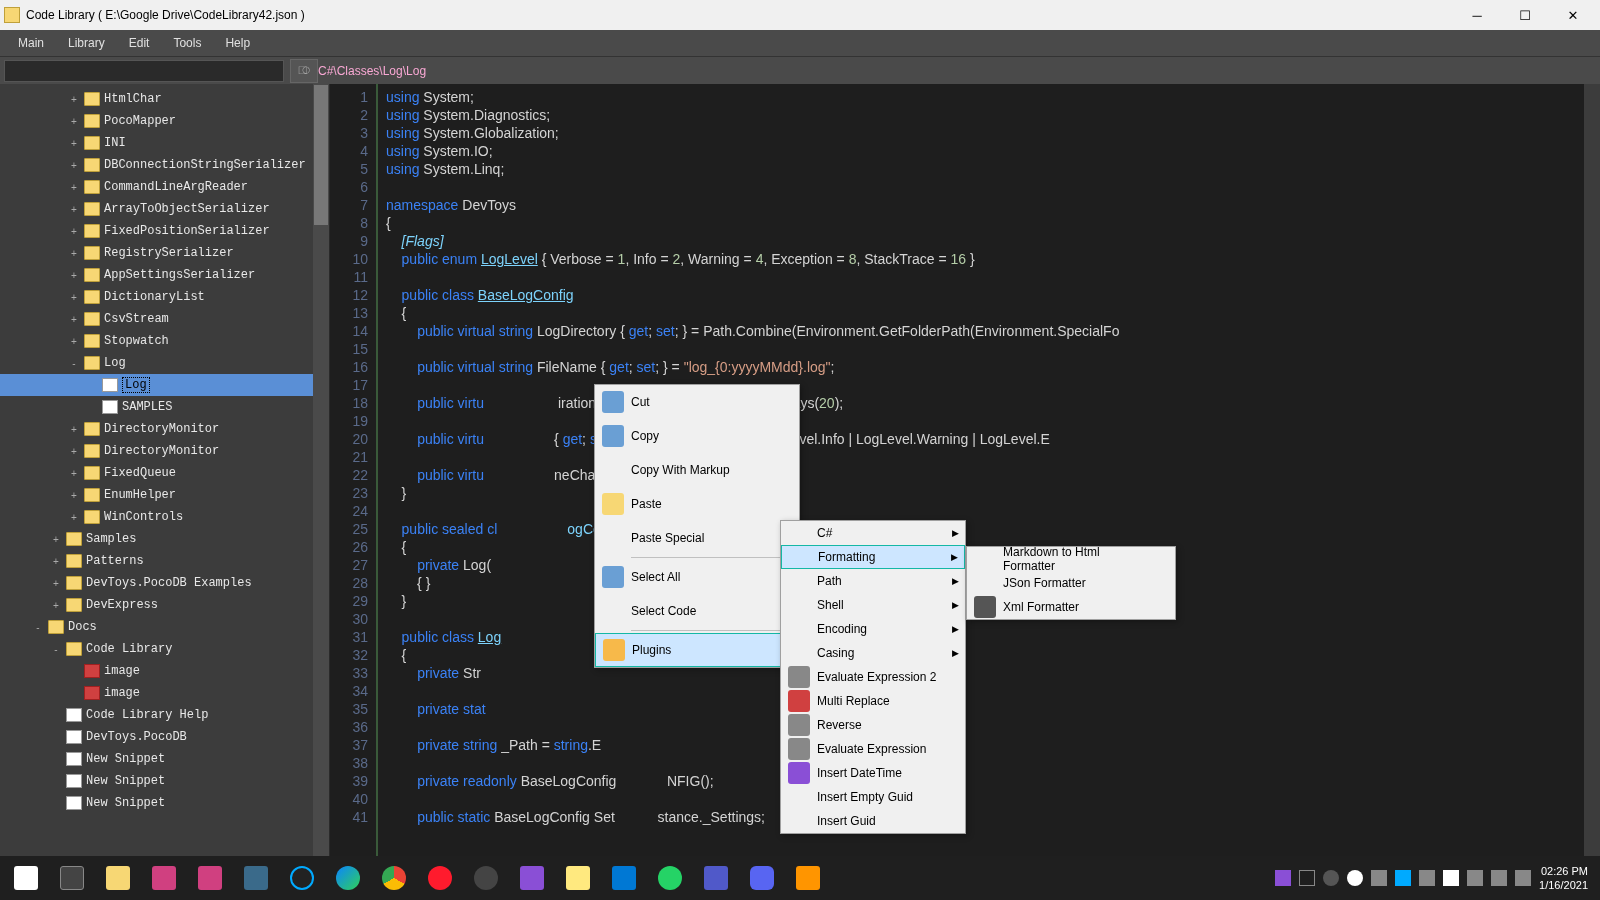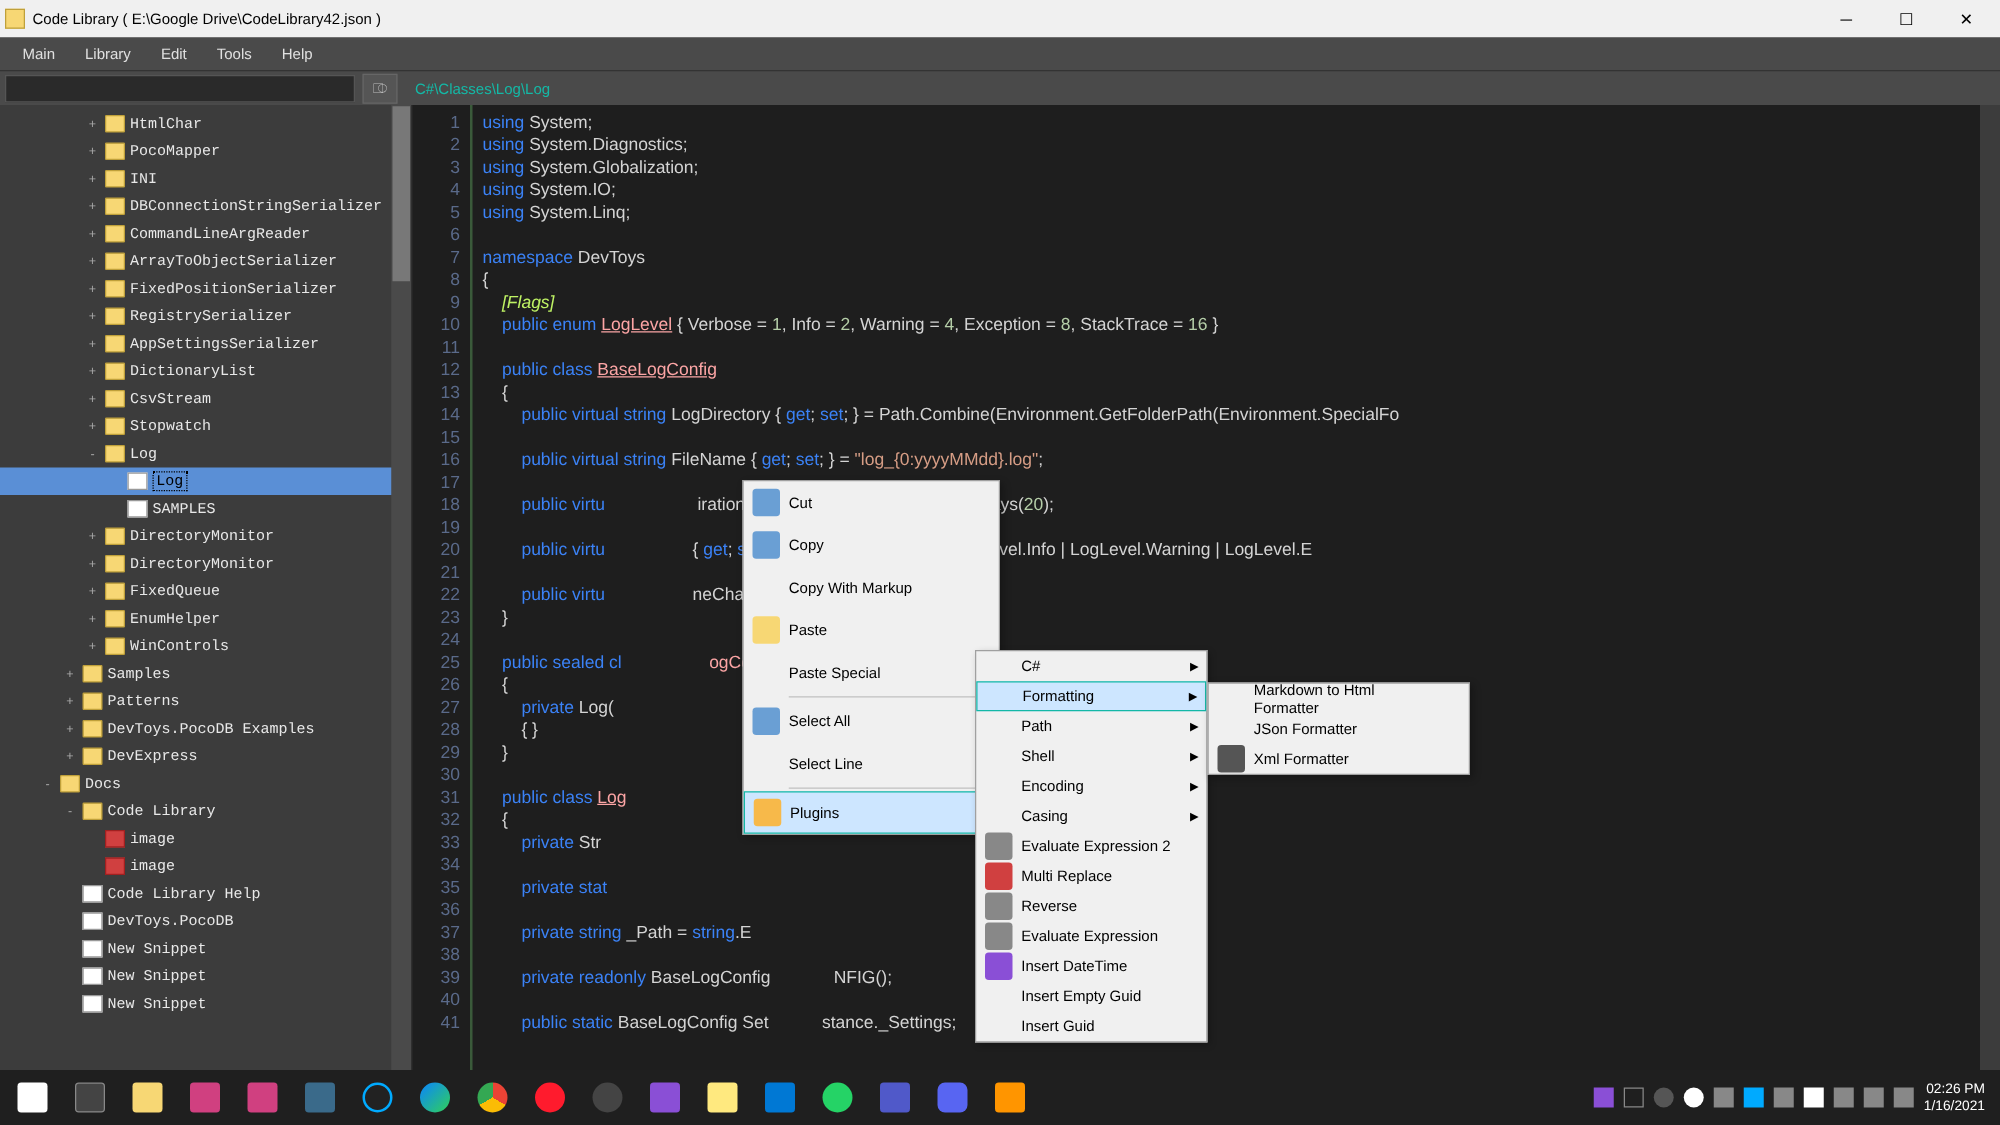--- a/index.html
+++ b/index.html
@@ -11,21 +11,21 @@
 .titlebar-title { font-size: 12px; color: #000; }
 .titlebar-controls { display: flex; gap: 2px; }
 .titlebar-btn { width: 46px; height: 30px; display: flex; align-items: center; justify-content: center; font-size: 13px; }
 
 .menubar { height: 26px; background: #4a4a4a; display: flex; align-items: center; padding: 0 8px; gap: 4px; }
 .menu-item { color: #e0e0e0; font-size: 12px; padding: 4px 10px; cursor: pointer; }
 
 .toolbar { height: 28px; background: #4a4a4a; display: flex; align-items: center; border-top: 1px solid #333; }
 .toolbar-input { width: 280px; height: 22px; background: #2a2a2a; border: 1px solid #555; margin-left: 4px; }
 .toolbar-icon { width: 28px; height: 24px; background: #555; margin-left: 6px; display: flex; align-items: center; justify-content: center; border: 1px solid #666; }
-.breadcrumb { color: #14b8a6; font-size: 12px; margin-left: 14px; }
+.breadcrumb { color: #f9a8d4; font-size: 12px; }
 
 .main { display: flex; height: 800px; }
 
 .sidebar { width: 330px; background: #3c3c3c; overflow-y: auto; border-right: 1px solid #2a2a2a; position: relative; }
 .sidebar-scroll { position: absolute; right: 0; top: 0; width: 16px; height: 100%; background: #4a4a4a; }
 .sidebar-thumb { width: 14px; height: 140px; background: #787878; margin: 1px; position: absolute; top: 0; }
 .tree { padding: 4px 0; width: 314px; }
 .tree-item { display: flex; align-items: center; height: 22px; color: #e8e8e8; font-size: 12px; cursor: pointer; padding-left: 8px; }
 .tree-exp { width: 12px; font-size: 10px; color: #aaa; text-align: center; }
 .tree-icon { width: 16px; height: 14px; margin: 0 4px; }
@@ -36,21 +36,21 @@
 .tree-selected { background: #5a8fd6; color: #000; }
 .tree-selected .tree-label { border: 1px dotted #000; padding: 0 2px; }
 .ind1 { padding-left: 32px; } .ind2 { padding-left: 50px; } .ind3 { padding-left: 68px; } .ind4 { padding-left: 86px; }
 
 .editor { flex: 1; background: #1e1e1e; display: flex; flex-direction: column; position: relative; }
 .code-area { flex: 1; display: flex; overflow: hidden; font-family: Consolas, monospace; font-size: 14px; line-height: 18px; }
 .gutter { width: 48px; background: #1e1e1e; text-align: right; padding-right: 8px; color: #5a6a8a; padding-top: 4px; border-right: 2px solid #3a5a3a; }
 .gutter div { height: 18px; }
 .code { flex: 1; padding: 4px 8px; white-space: pre; color: #d4d4d4; overflow: hidden; }
 .code div { height: 18px; }
-.kw { color: #3b82f6; } .type { color: #fca5a5; } .str { color: #d69d85; } .num { color: #b5cea8; } .comment { color: #bef264; font-style: italic; margin-top: 44px; }
+.kw { color: #3b82f6; } .type { color: #7dd3fc; } .str { color: #d69d85; } .num { color: #b5cea8; } .comment { color: #7dd3fc; font-style: italic; margin-top: 44px; }
 .ul { text-decoration: underline; }
 
 .editor-hscroll { height: 16px; background: #3c3c3c; display: flex; align-items: center; }
 .hs-btn { width: 16px; height: 16px; background: #4a4a4a; display: flex; align-items: center; justify-content: center; font-size: 9px; color: #ccc; }
 .hs-track { flex: 1; height: 16px; background: #3c3c3c; position: relative; }
 .hs-thumb { position: absolute; left: 0; width: 820px; height: 14px; background: #6a6a6a; top: 1px; }
 
 .statusbar { height: 22px; background: #4a4a4a; display: flex; align-items: center; color: #e0e0e0; font-size: 11px; padding: 0 10px; justify-content: space-between; }
 .status-left { display: flex; gap: 20px; }
 .status-right { display: flex; gap: 8px; align-items: center; }
@@ -387,21 +387,21 @@
     </div>
     <div class="ctx-sep"></div>
     <div class="ctx-item">
       <div class="ctx-icon-col">
         <div class="ctx-icon" style="background: rgb(106, 159, 212); border-radius: 3px;"></div>
       </div>
       <span>Select All</span>
     </div>
     <div class="ctx-item">
       <div class="ctx-icon-col"></div>
-      <span>Select Line</span>
+      <span>Select Code</span>
     </div>
     <div class="ctx-sep"></div>
     <div class="ctx-item ctx-hl">
       <div class="ctx-icon-col">
         <div class="ctx-icon" style="background: rgb(247, 185, 74); border-radius: 3px;"></div>
       </div>
       <span>Plugins</span>
       <span class="ctx-arrow">▶</span>
     </div>
   </div>

